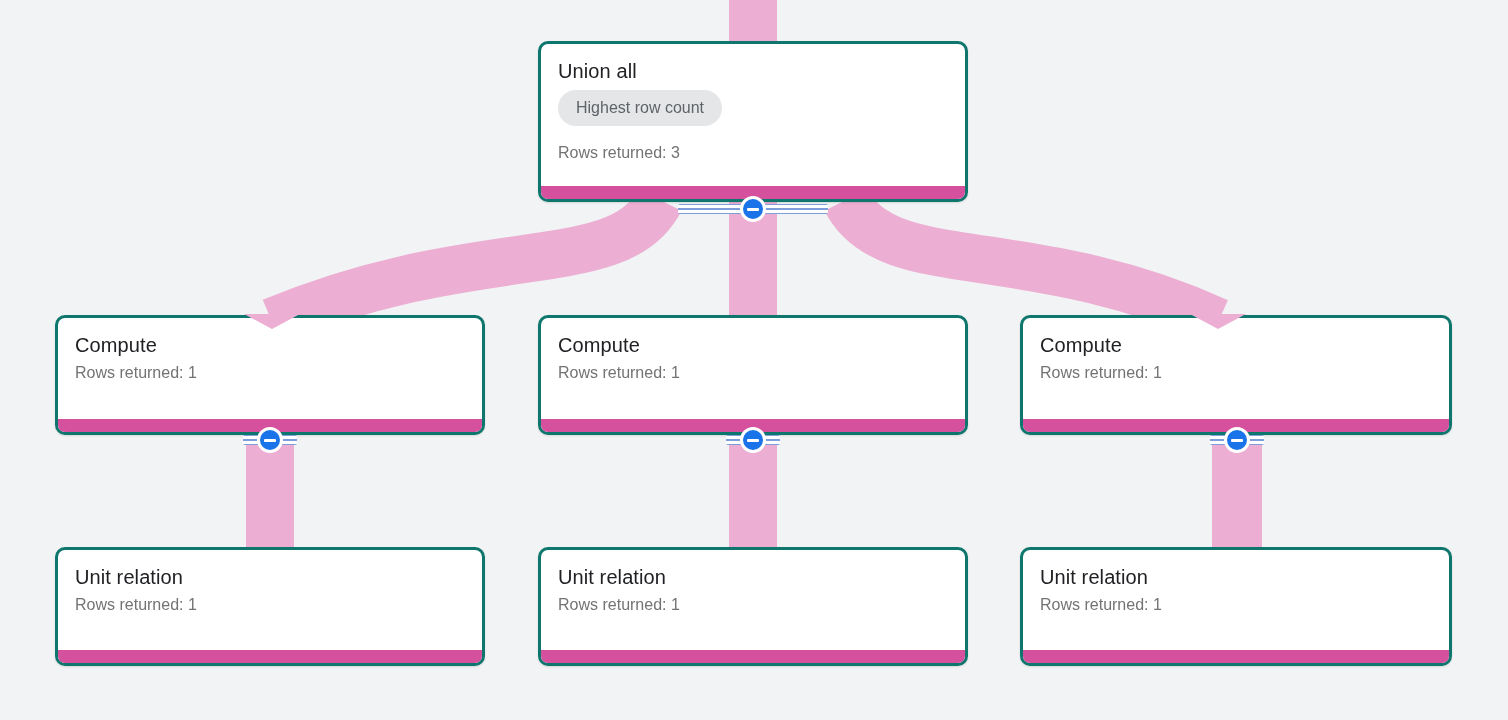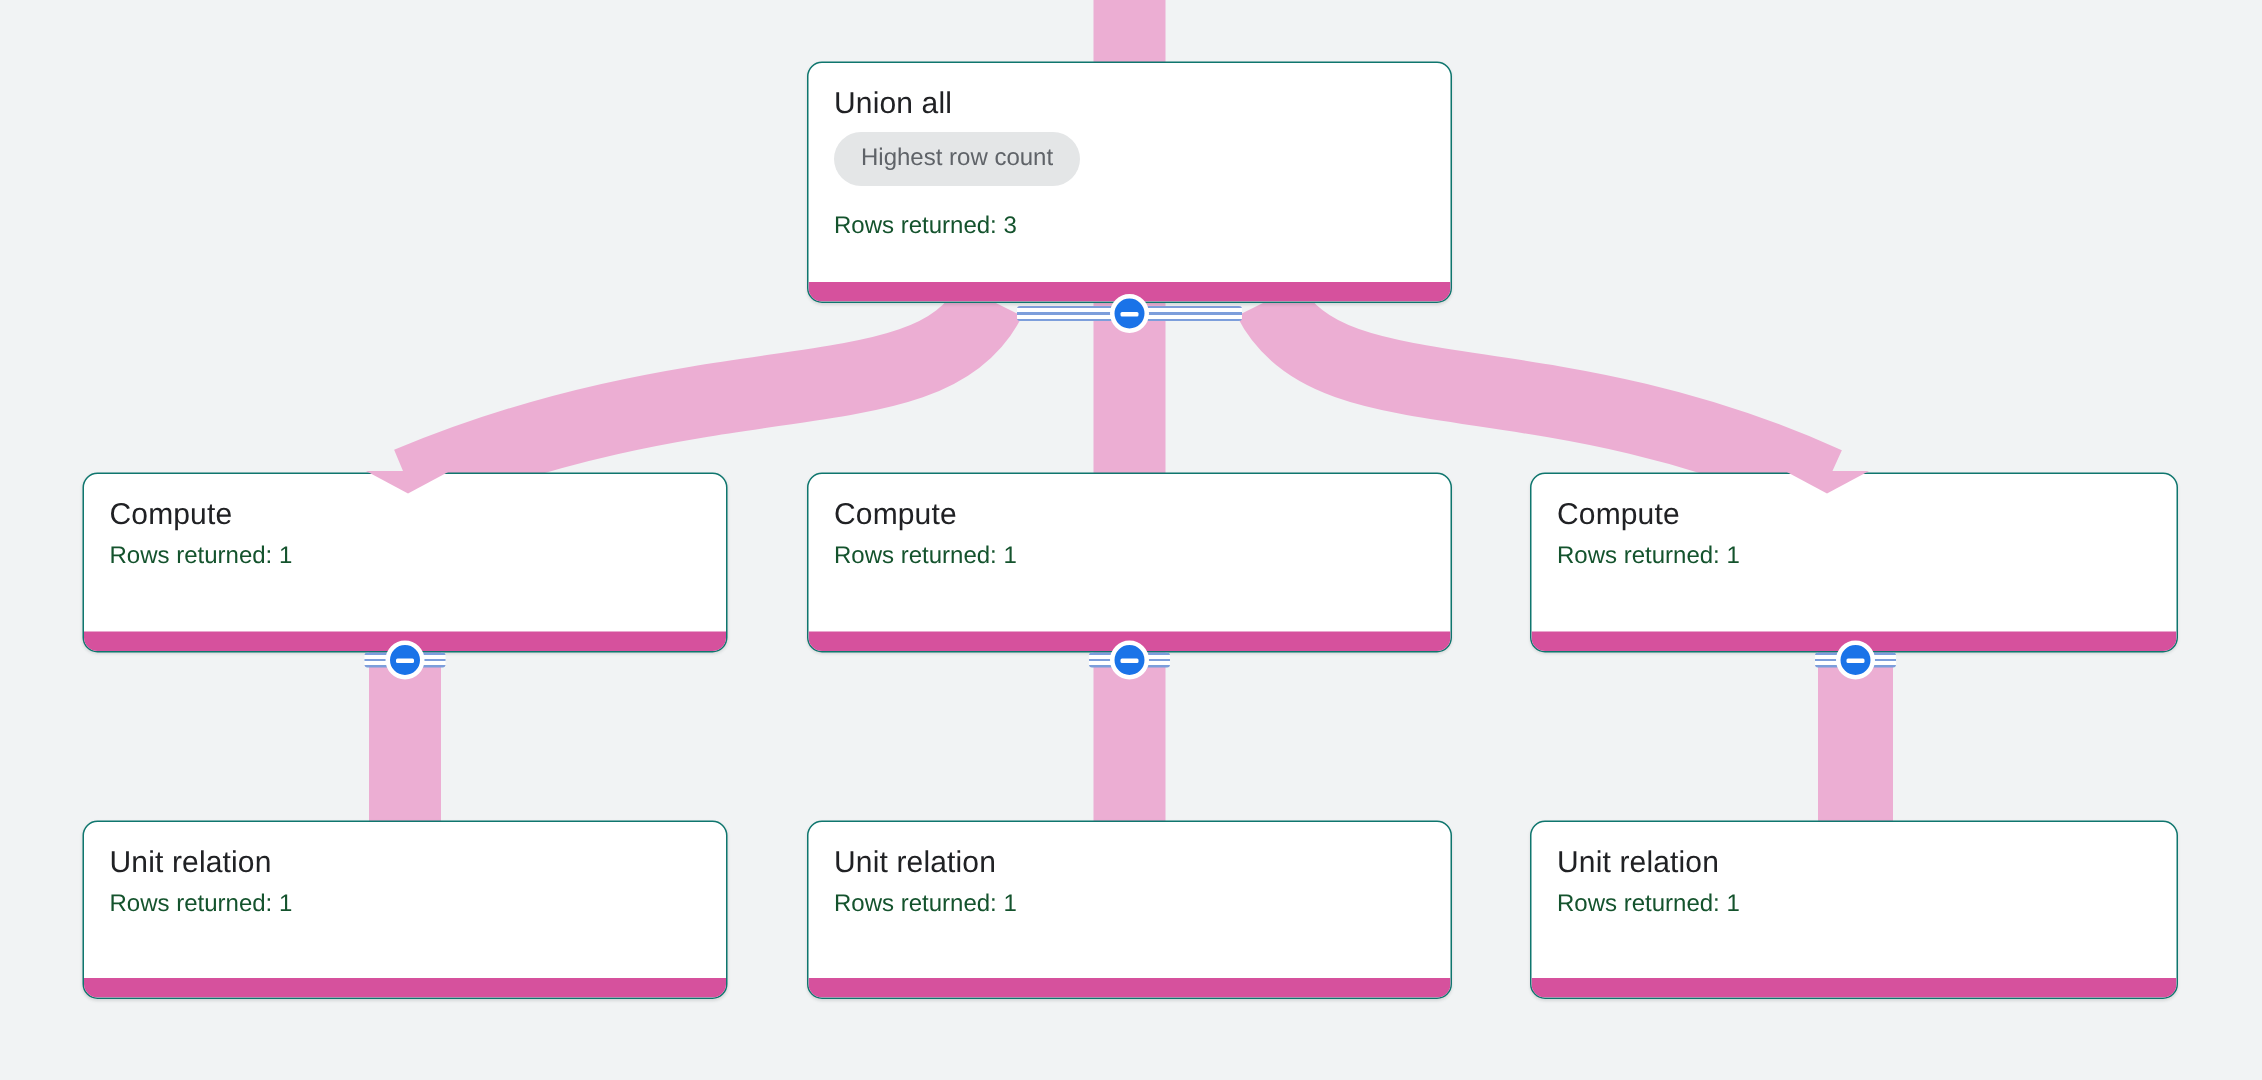--- a/index.html
+++ b/index.html
@@ -11,40 +11,40 @@
     position:relative;
     width:1508px;height:720px;
     background:#f1f3f4;
     overflow:hidden;
   }
   .edges{position:absolute;left:0;top:0;z-index:1;}
   .tips{position:absolute;left:0;top:0;z-index:3;pointer-events:none;}
   .card{
     position:absolute;
     background:#ffffff;
-    border:1px solid #0f766e;
+    border:3px solid #0f766e;
     border-radius:10px;
     box-sizing:border-box;
     overflow:hidden;
     z-index:2;
     padding:14px 17px;
     box-shadow:0 1px 2px rgba(60,64,67,0.15);
     cursor:pointer;
   }
   .card-title{
     font-size:20px;
     font-weight:500;
     color:#202124;
     letter-spacing:.1px;
     margin:2px 0 7px 0;
   }
   .card-rows{
     font-size:16px;
     font-weight:400;
-    color:#14532d;
+    color:#737373;
   }
   .chip{
     display:inline-block;
     background:#e4e6e7;
     color:#5f6368;
     font-size:16px;
     line-height:1;
     padding:10px 18px;
     border-radius:18px;
     margin:0 0 18px 0;

